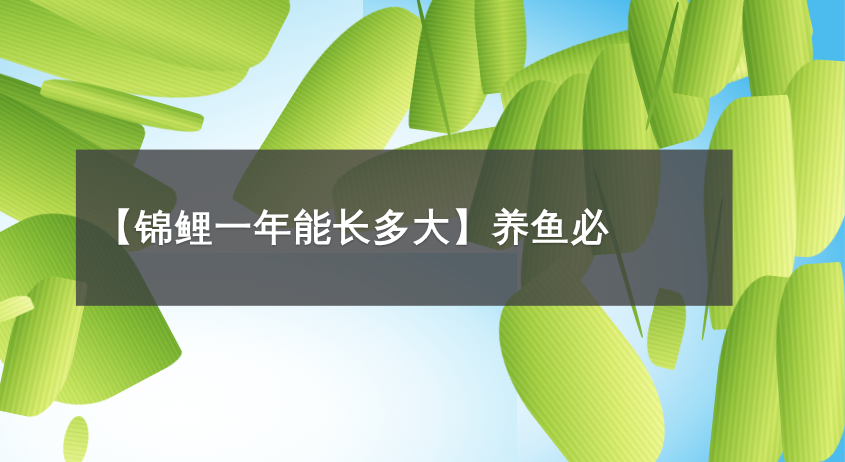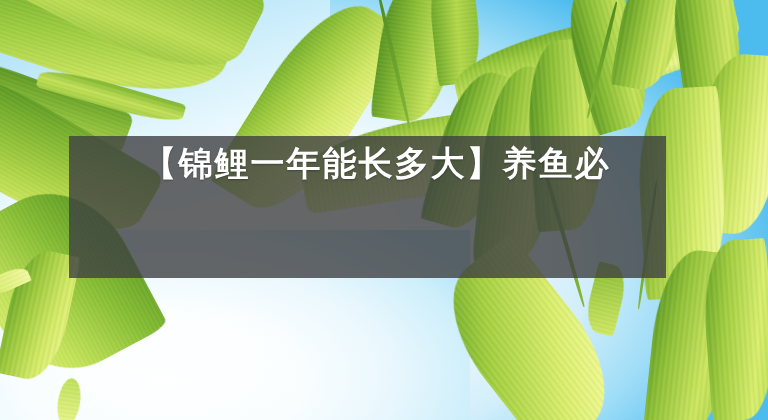--- a/index.html
+++ b/index.html
@@ -68,21 +68,21 @@
     border-radius:40%;
   }
 
   
   .caption-bar {
     position:absolute;
     left:69px; top:136px;
     width:597px; height:142px;
     background:rgba(62,64,66,.80);
     display:flex;
-    flex-direction:row;
+    flex-direction:column;
     justify-content:center;
     padding:2px 0 0 18px;
   }
   .caption-line {
     color:#ffffff;
     font-family:"DejaVu Sans", "Liberation Sans", sans-serif;
     font-size:34px;
     font-weight:700;
     line-height:1.52;
     letter-spacing:2px;

